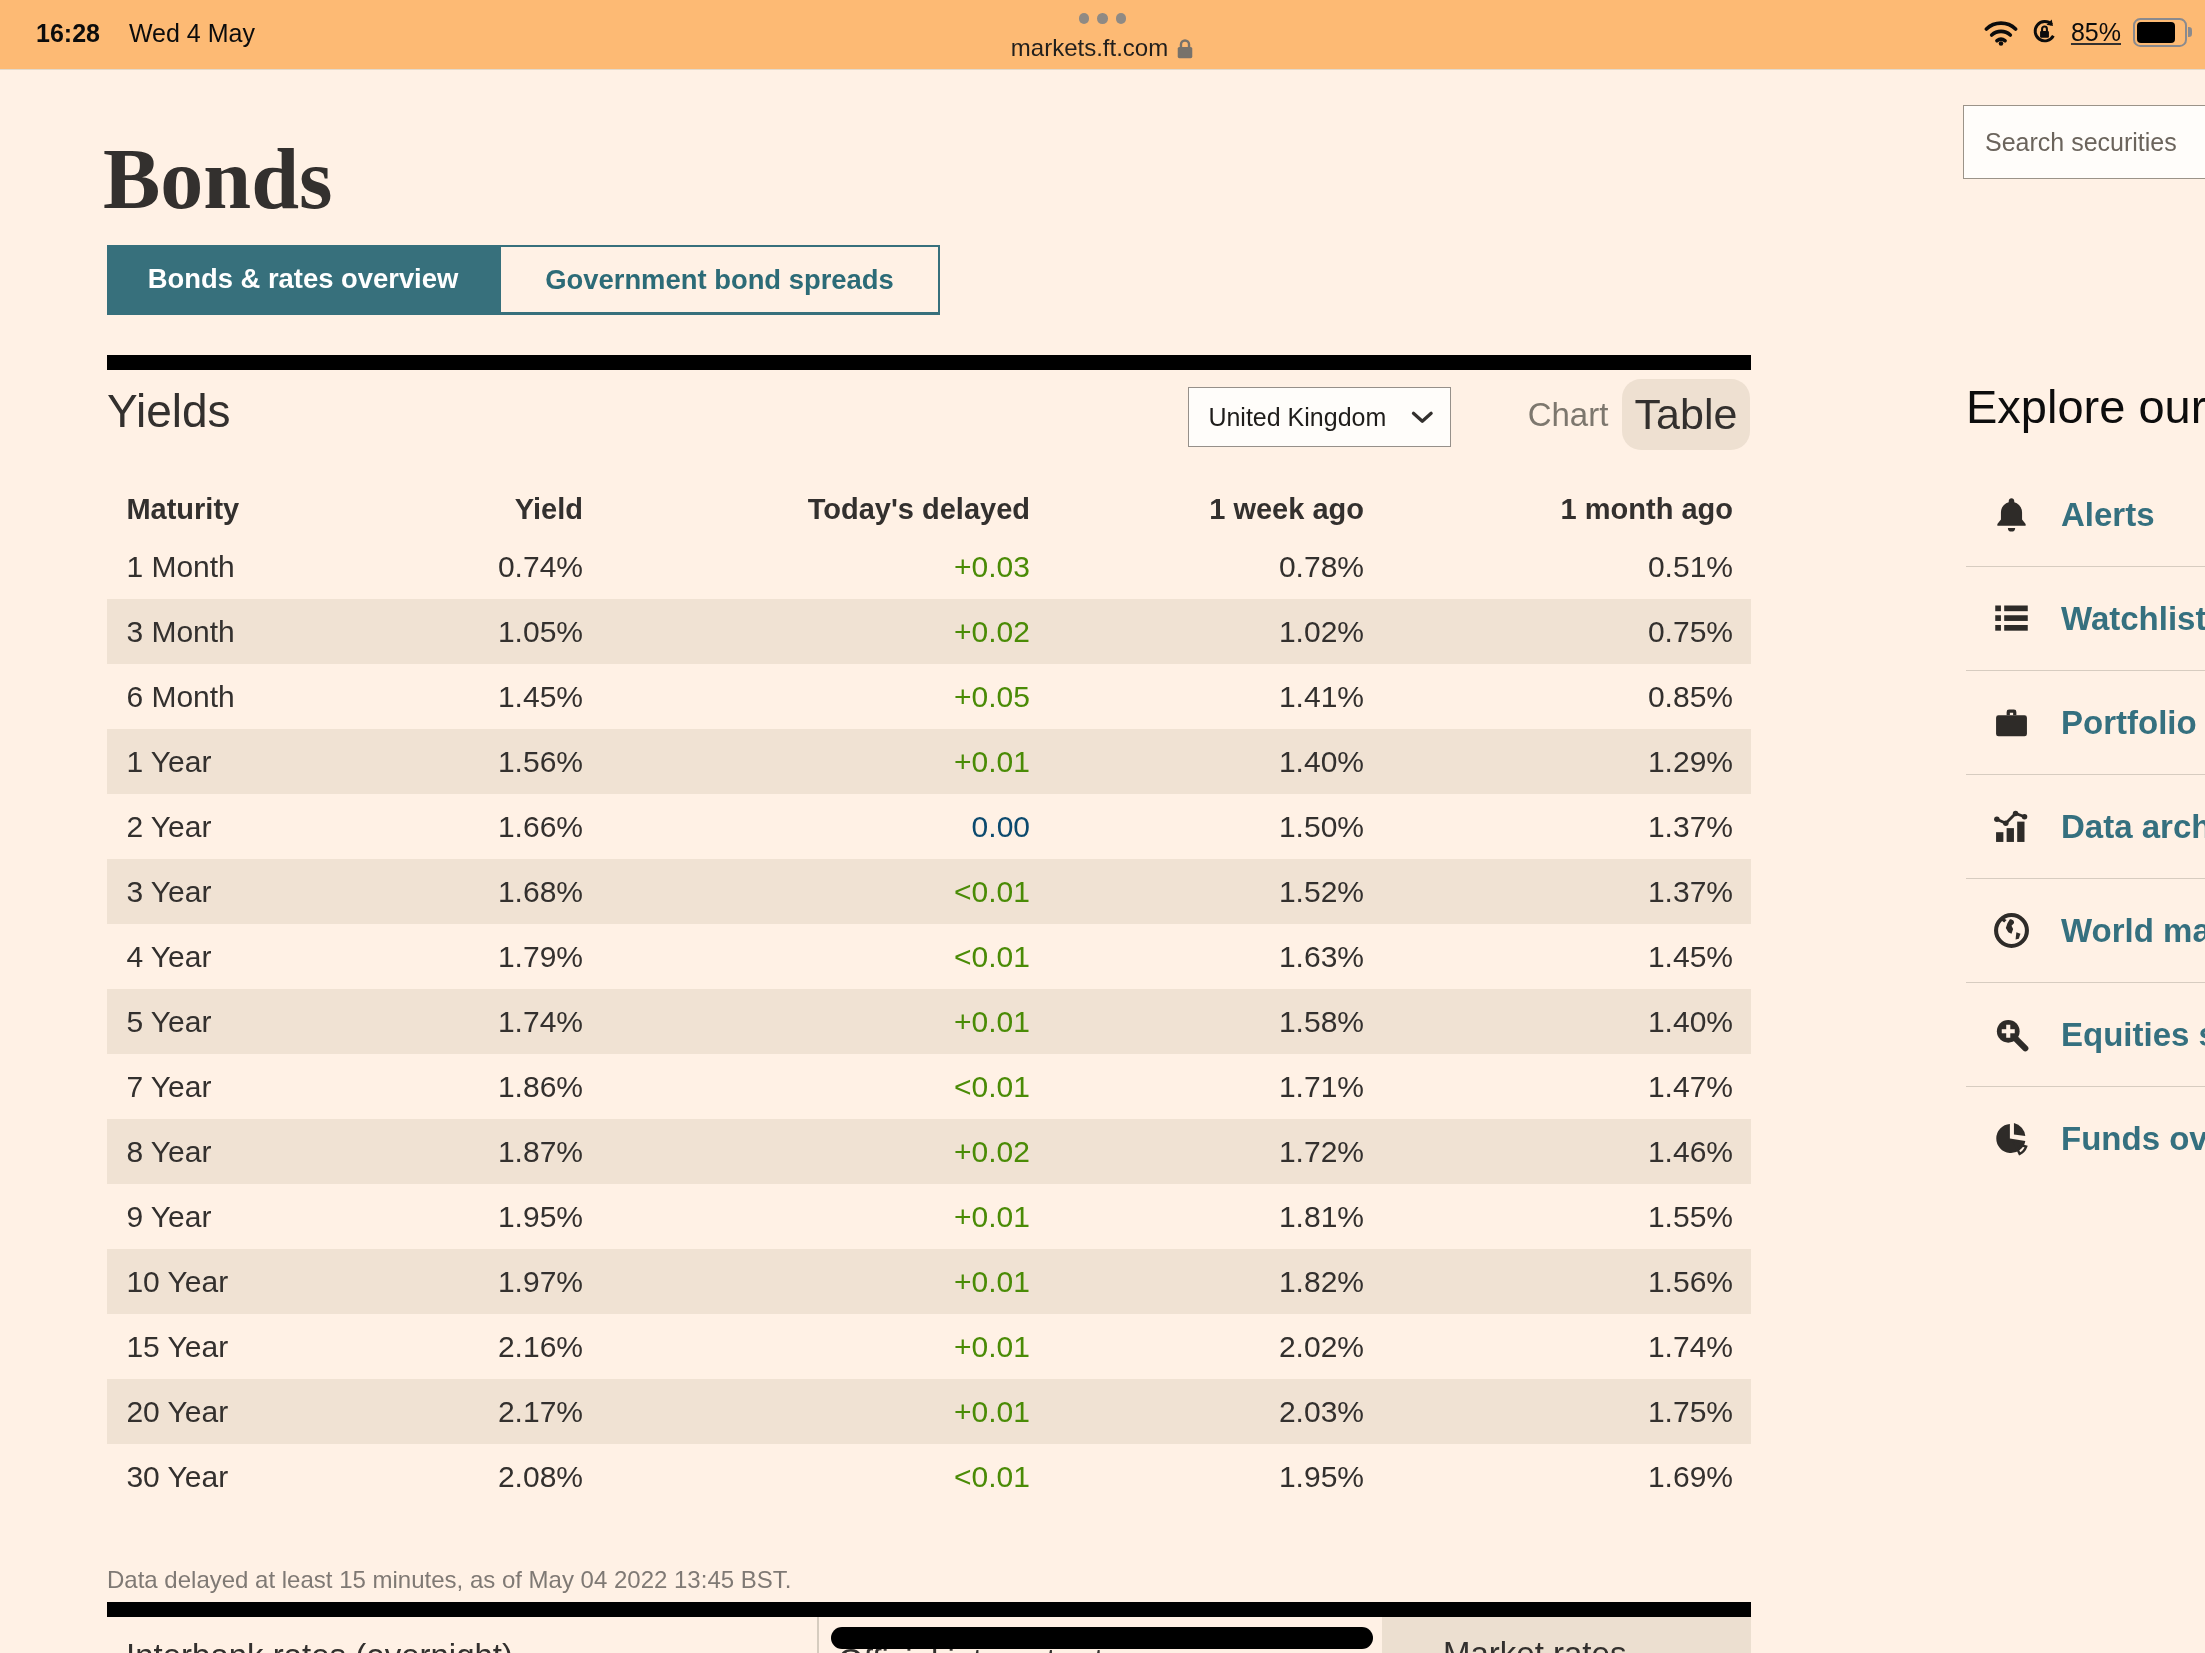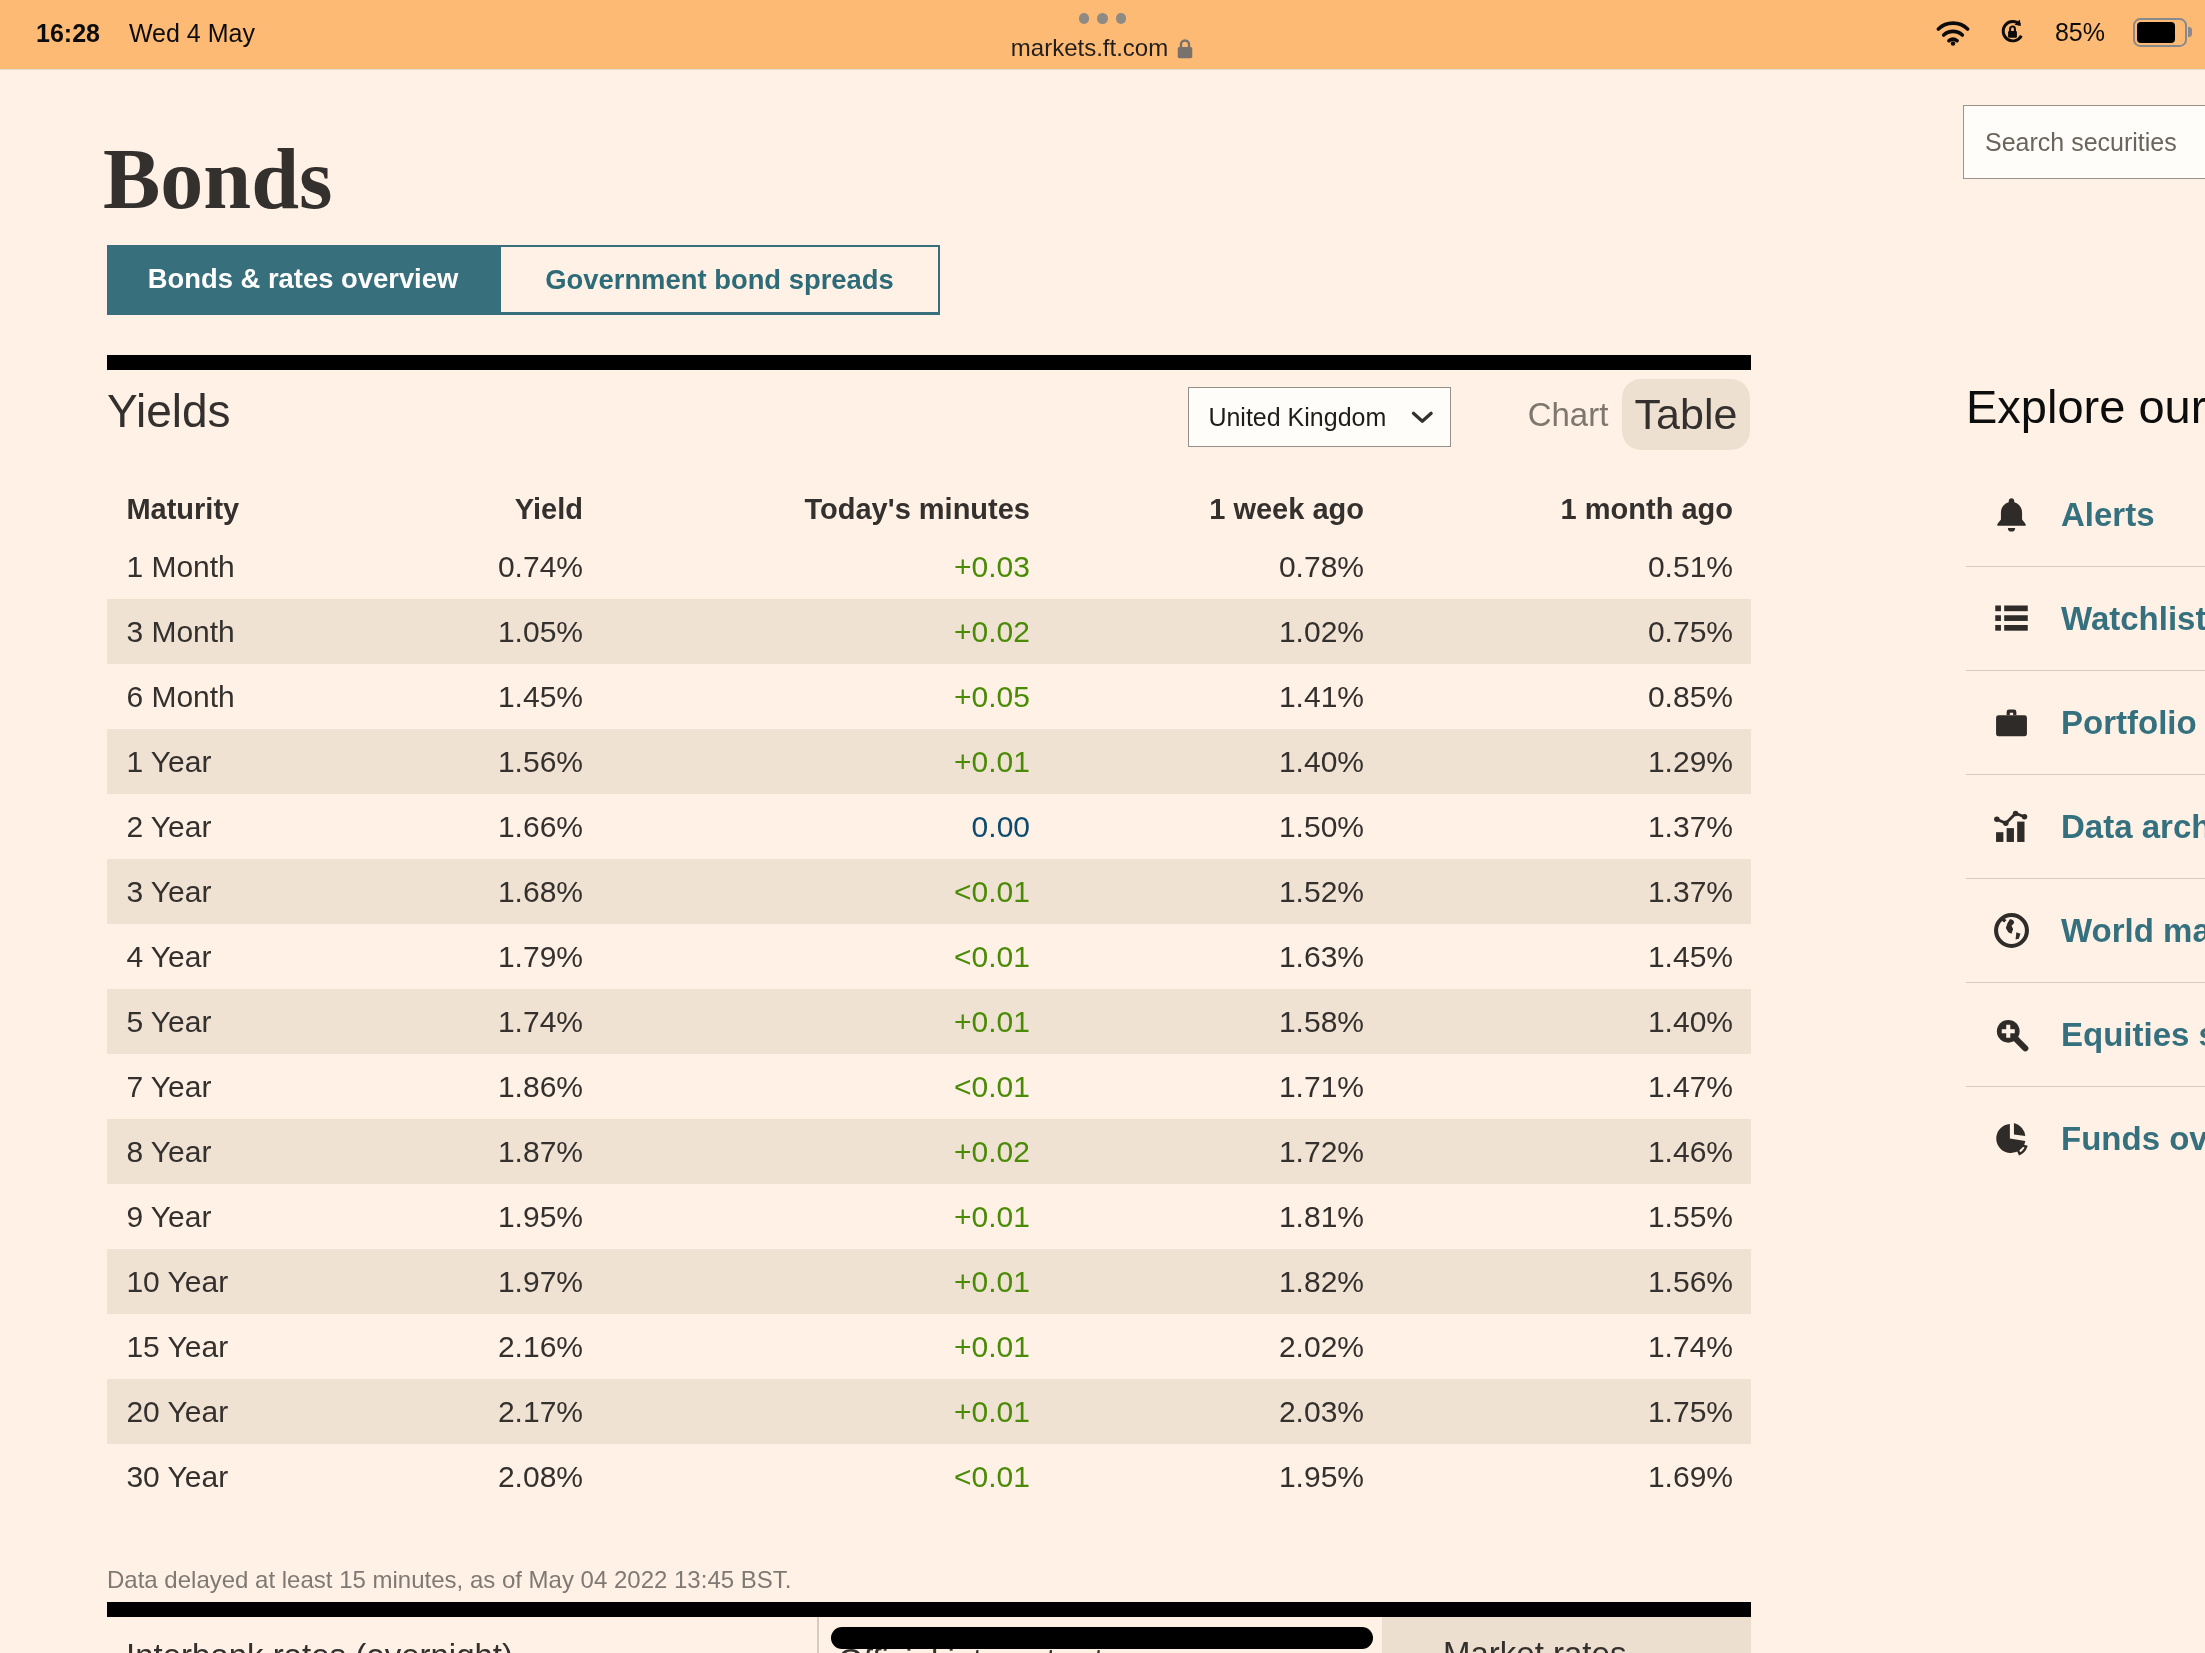--- a/index.html
+++ b/index.html
@@ -8,21 +8,21 @@
 
   
   .statusbar{position:absolute;left:0;top:0;width:2205px;height:69px;background:#fdba74;
              border-bottom:1.6px solid #e4dacb;}
   .sb-left{position:absolute;left:36px;top:19.4px;font-size:25px;color:#0c0c0c;font-weight:600;}
   .sb-left .sb-date{margin-left:29px;font-weight:500;}
   .sb-dots{position:absolute;left:0;right:0;top:13px;display:flex;justify-content:center;gap:8px;}
   .sb-dots i{width:10.5px;height:10.5px;border-radius:50%;background:#8f8a84;}
   .sb-url{position:absolute;left:0;right:0;top:34px;display:flex;justify-content:center;
           align-items:center;gap:8px;font-size:24px;color:#211f1d;}
-  .sb-right{position:absolute;right:18px;top:18px;display:flex;align-items:center;gap:28px;}
+  .sb-right{position:absolute;right:18px;top:18px;display:flex;align-items:center;gap:12px;text-decoration:underline;}
   .sb-batt-pct{font-size:25px;color:#0c0c0c;}
   .batt{position:relative;width:50px;height:25px;border:2px solid #8a8a8e;border-radius:7.3px;}
   .batt i{position:absolute;left:2.4px;top:2.4px;bottom:2.4px;width:38px;border-radius:4px;background:#000;}
   .batt u{position:absolute;right:-6.5px;top:7.3px;width:4px;height:9.7px;background:#8a8a8e;
           border-radius:0 3.2px 3.2px 0;}
 
   
   .page-title{position:absolute;left:103px;top:74px;font-family:"Liberation Serif","DejaVu Serif",serif;
               font-size:86px;font-weight:600;color:#33302e;line-height:1.1;}
   .search-box{position:absolute;left:1963px;top:105px;width:420px;height:74px;background:#fffdfa;
@@ -146,21 +146,21 @@
       <path d="M3 4 l11 10 11 -10" fill="none" stroke="#33302e" stroke-width="4" stroke-linecap="round" stroke-linejoin="round"></path>
     </svg>
   </div>
   <div class="seg-chart">Chart</div>
   <div class="seg-table">Table</div>
 
   <div class="ytable">
     <div class="thead">
       <div class="cell c-mat">Maturity</div>
       <div class="cell">Yield</div>
-      <div class="cell">Today's minutes</div>
+      <div class="cell">Today's delayed</div>
       <div class="cell">1 week ago</div>
       <div class="cell">1 month ago</div>
     </div>
     <div>
         <div class="trow">
           <div class="cell c-mat">1 Month</div>
           <div class="cell c-num">0.74%</div>
           <div class="cell c-chg up">+0.03</div>
           <div class="cell c-num">0.78%</div>
           <div class="cell c-num">0.51%</div>

